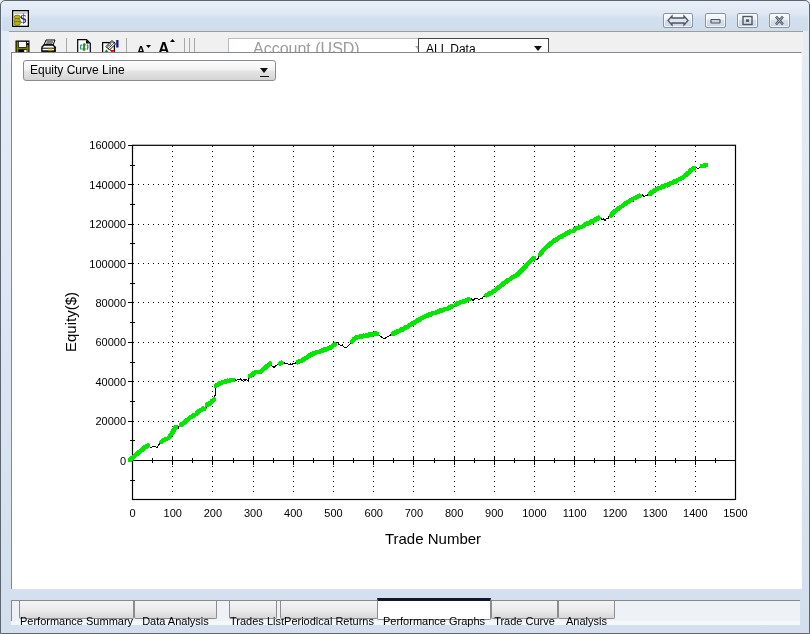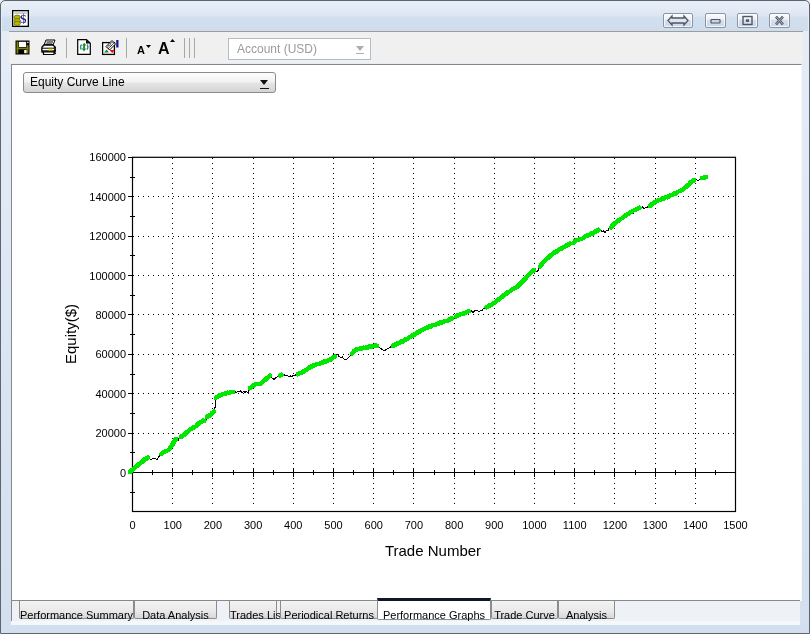--- a/index.html
+++ b/index.html
@@ -10,24 +10,24 @@
 #ticon { position:absolute; left:10px; top:8px; }
 #ttext { position:absolute; left:29px; top:8px; font-size:12.2px; color:#181818; white-space:nowrap; }
 .tbtn { position:absolute; top:11px; height:15px; border:1px solid #8795a8; border-radius:2px;
   background:linear-gradient(#fdfdfe 0%,#e9edf3 45%,#d7dfe9 50%,#cdd7e4 100%);
   box-shadow:inset 0 0 0 1px rgba(255,255,255,.75); }
 .tbtn svg { display:block; margin:auto; }
 #client { position:absolute; left:8px; top:30px; width:794px; height:597px; }
 #toolbar { position:absolute; left:0; top:0; width:794px; height:32px; background:#f0f0f0;
   border-top:1px solid #9d9d9d; }
 .sep { position:absolute; top:6px; width:1px; height:20px; background:#a8a8a8; }
-#view { position:absolute; left:2px; top:33px; width:791px; height:537px; background:#fff;
+#view { position:absolute; left:2px; top:21px; width:791px; height:537px; background:#fff;
   border-top:1px solid #828790; border-left:1px solid #828790; border-right:1px solid #f6f8fb; }
-#combo1 { position:absolute; left:219px; top:6px; width:143px; height:22px; background:#fff;
-  border:1px solid #b6bcc4; color:#9b9b9b; font-size:12px; line-height:20px; padding-left:8px; }
+#combo1 { position:absolute; left:219px; top:6px; width:202px; height:22px; background:#fff;
+  border:1px solid #b6bcc4; color:#9b9b9b; font-size:16px; line-height:20px; padding-left:24px; }
 #combo1 .arr { position:absolute; right:6px; top:7px; width:0; height:0;
   border-left:4px solid transparent; border-right:4px solid transparent; border-top:5px solid #adadad; }
 #combo1 .arr:after { content:""; position:absolute; left:-4px; top:2px; width:8px; height:1px; background:#adadad; }
 #combo2 { position:absolute; left:409px; top:6px; width:131px; height:22px; background:#fff;
   border:1px solid #464646; color:#000; font-size:12px; line-height:20px; padding-left:7px; }
 #combo2 .arr { position:absolute; right:6px; top:7px; width:0; height:0;
   border-left:4.5px solid transparent; border-right:4.5px solid transparent; border-top:5.5px solid #111; }
 #combo2 .arr:after { content:""; position:absolute; left:-4.5px; top:2.5px; width:9px; height:1.5px; background:#111; }
 #combo3 { position:absolute; left:11px; top:7px; width:253px; height:21px;
   background:linear-gradient(#fefefe,#f2f2f2 45%,#e4e4e4 55%,#d4d4d4); border:1px solid #8b8b8b;
@@ -36,21 +36,21 @@
   border-left:4.5px solid transparent; border-right:4.5px solid transparent; border-top:5.5px solid #111; }
 #combo3 .arr:after { content:""; position:absolute; left:-4.5px; top:2.5px; width:9px; height:1.5px; background:#111; }
 #ctitle { position:absolute; left:0; top:41px; width:790px; text-align:center;
   font-size:11px; font-weight:bold; color:#000; }
 #tabs { position:absolute; left:2px; top:569px; width:789px; height:21px; background:#eef2f7;
   border-top:1px solid #898989; border-left:1px solid #828790; }
 #understrip { position:absolute; left:2px; top:590px; width:789px; height:4px; background:#f5f8fb; }
 .tab { position:absolute; top:0px; height:18px; white-space:nowrap; background:linear-gradient(#f4f4f4,#e9e9e9 60%,#d8d8d8);
   border:1px solid #8c8c8c; border-top:none; font-size:11px; color:#000; text-align:center;
   border-radius:0 0 2px 2px; }
-.tab span { display:block; margin-top:8px; }
+.tab span { display:block; margin-top:14px; }
 .tab.act { background:#fff; height:22px; top:-3px; border-top:3px solid #0f172a; z-index:5; }
 svg { position:absolute; }
 .dot { stroke:#000; stroke-width:1; stroke-dasharray:1 4; shape-rendering:crispEdges; }
 .ax { stroke:#000; stroke-width:1; shape-rendering:crispEdges; }
 .ylab { font:11px "Liberation Sans",sans-serif; text-anchor:end; fill:#000; }
 .xlab { font:11px "Liberation Sans",sans-serif; text-anchor:middle; fill:#000; }
 </style></head>
 <body>
 <div id="win">
  <div id="titlebar">
@@ -128,20 +128,21 @@
     <path d="M10 4 L15 4 L12.5 7 Z" fill="#000"></path>
    </svg>
    <svg style="left:149px;top:5px" width="19" height="19" viewBox="0 0 19 19">
     <text x="0" y="17" font-family="Liberation Sans" font-size="16" font-weight="bold" fill="#000">A</text>
     <path d="M12 5 L17 5 L14.5 2 Z" fill="#000"></path>
    </svg>
    <div class="sep" style="left:175px"></div>
    <div class="sep" style="left:180px"></div>
    <div class="sep" style="left:185px"></div>
    <div id="combo1">Account (USD)<span class="arr"></span></div>
+   <div id="combo2">ALL Data<span class="arr"></span></div>
   </div>
   <div id="view">
    <div id="combo3">Equity Curve Line<span class="arr"></span></div>
    <svg id="chart" style="left:-12px;top:-65px" width="810" height="634" viewBox="0 0 810 634">
     <g>
 <line x1="133" y1="433.5" x2="735" y2="433.5" class="dot"></line>
 <line x1="133" y1="393.5" x2="735" y2="393.5" class="dot"></line>
 <line x1="133" y1="354.5" x2="735" y2="354.5" class="dot"></line>
 <line x1="133" y1="314.5" x2="735" y2="314.5" class="dot"></line>
 <line x1="133" y1="275.5" x2="735" y2="275.5" class="dot"></line>

